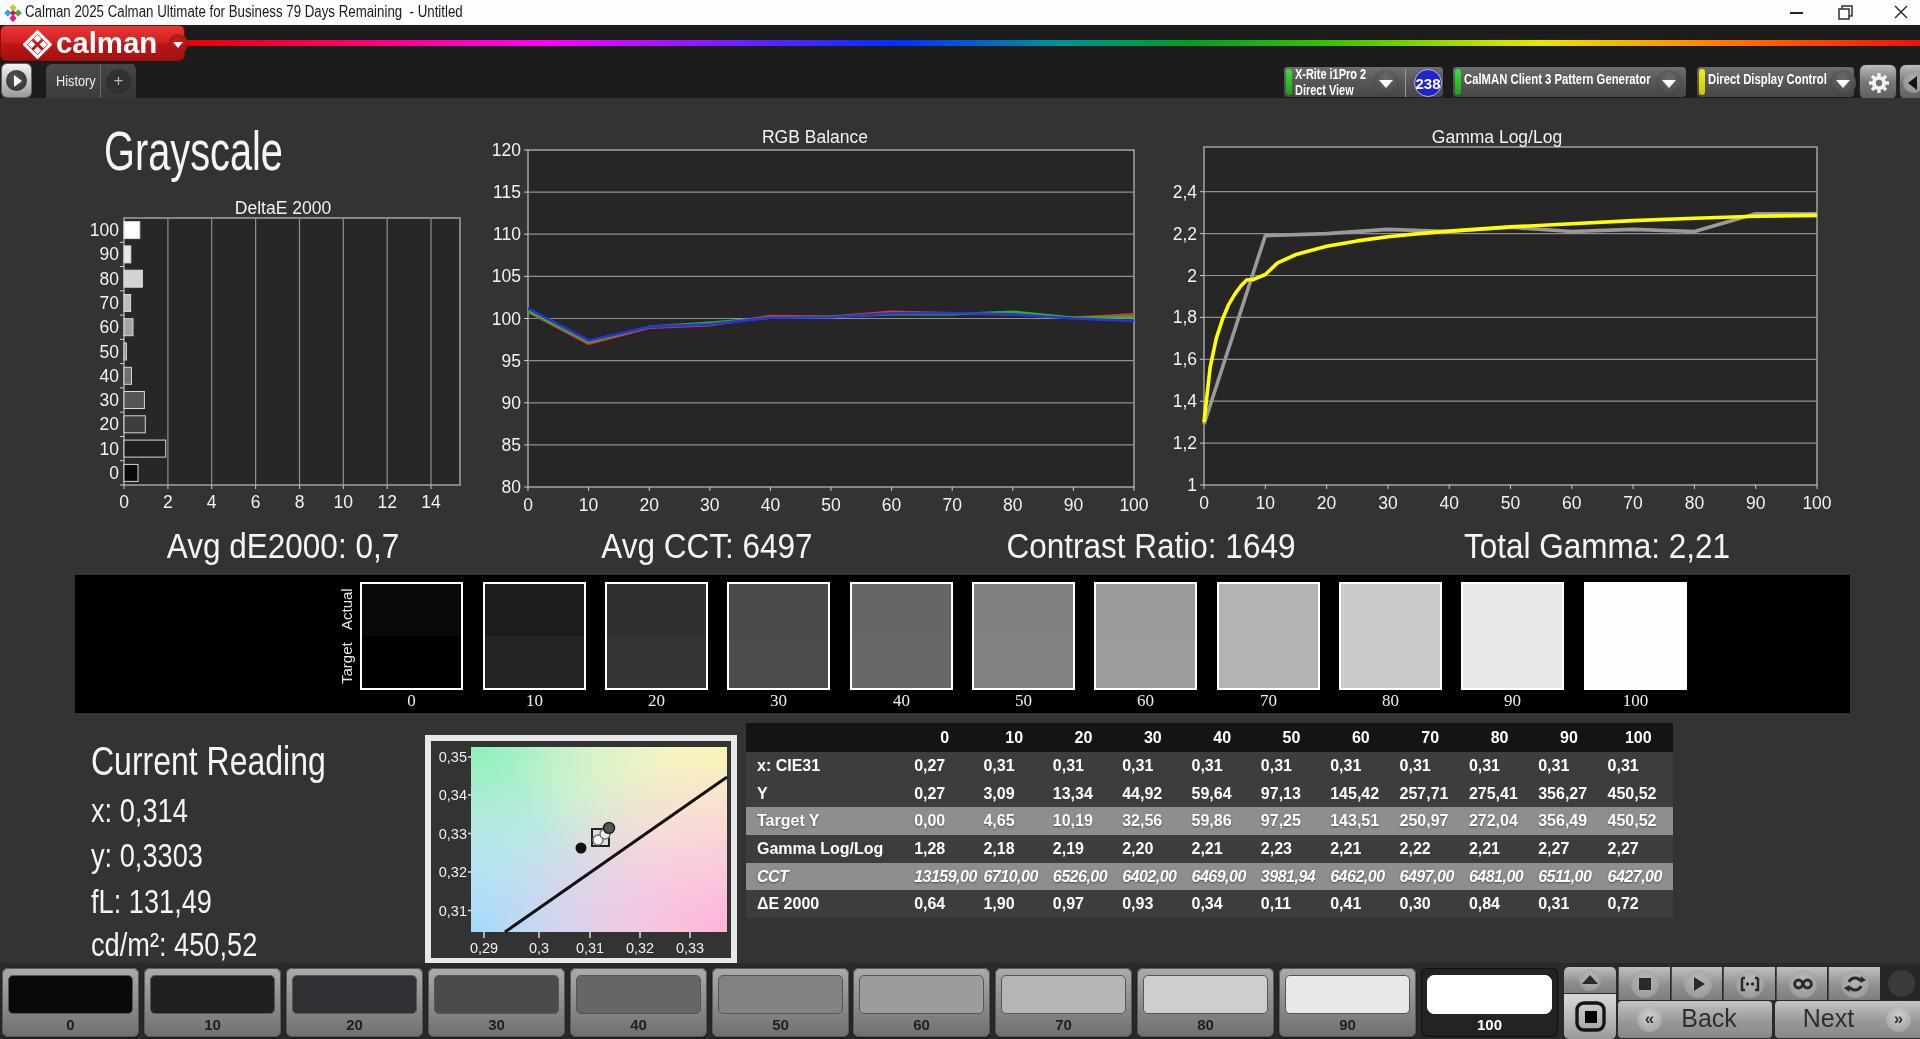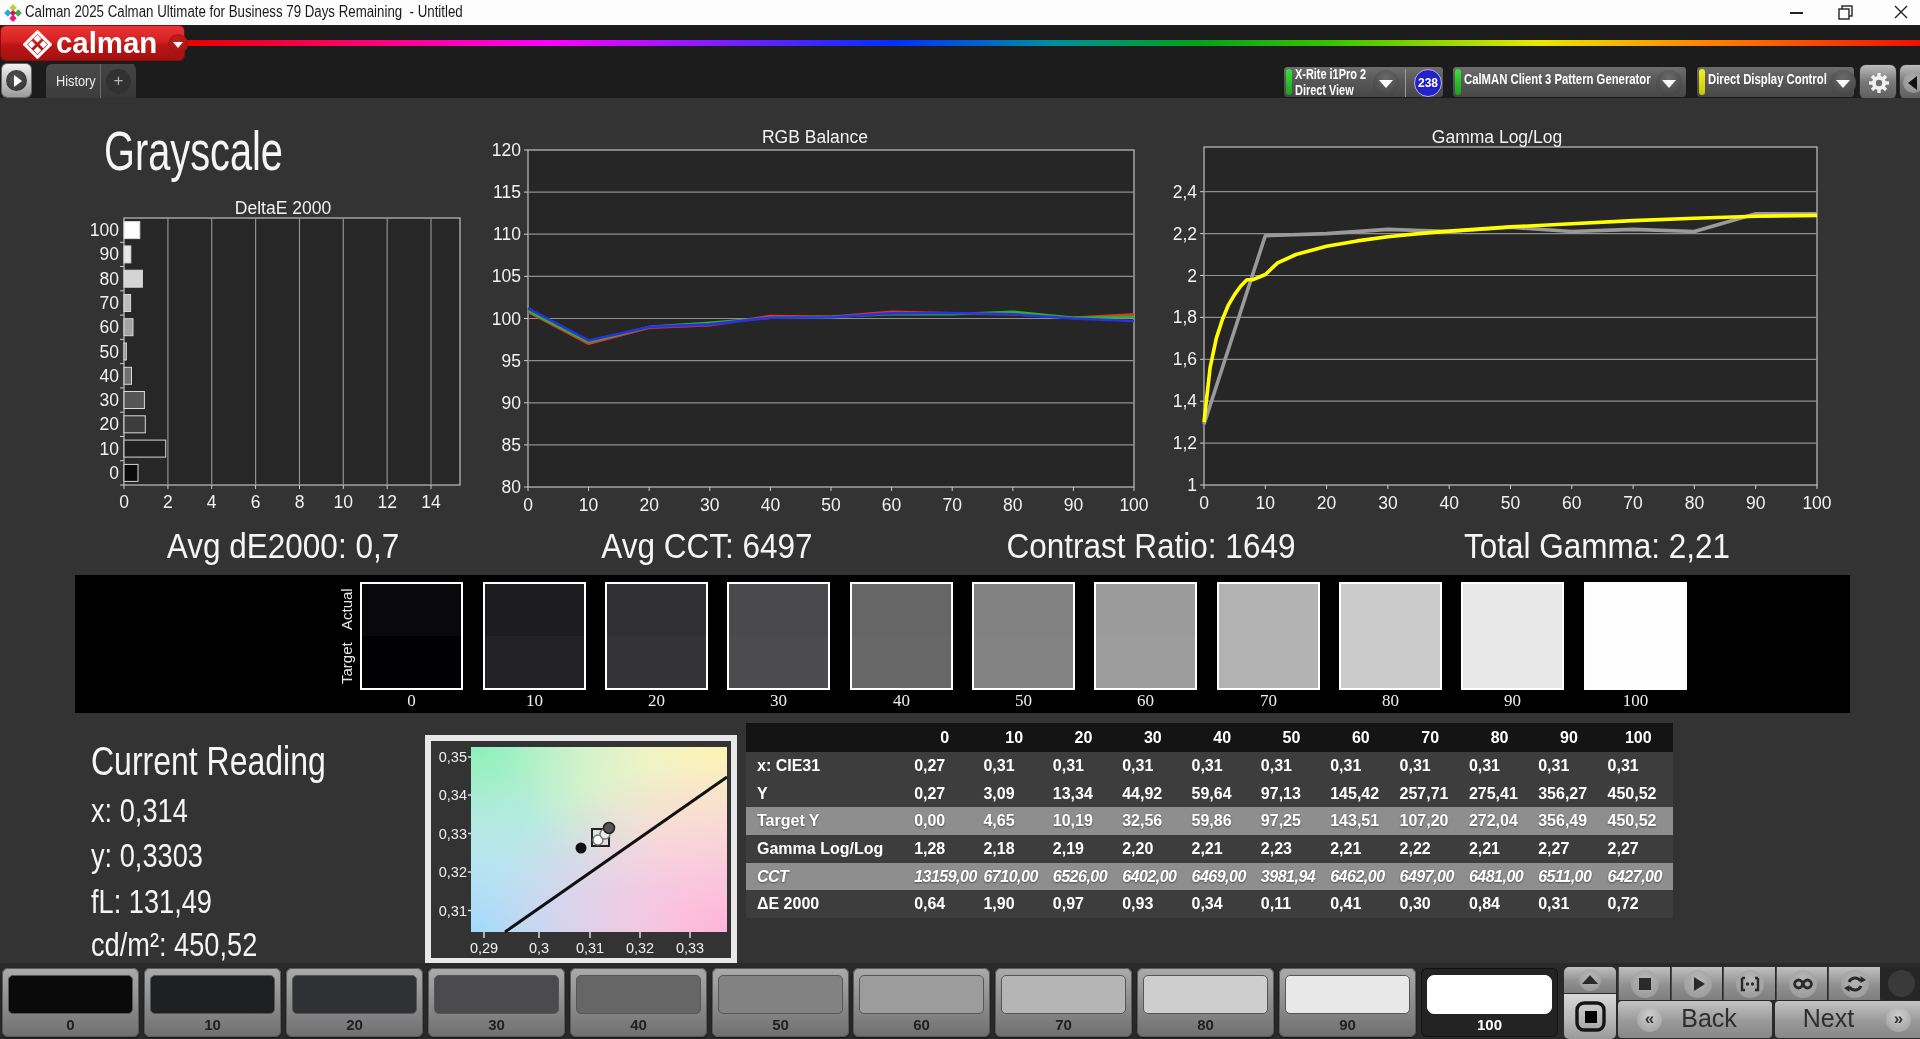--- a/index.html
+++ b/index.html
@@ -111,21 +111,21 @@
 <div id="tab1"><span style="display:inline-block;transform:scaleX(0.88);transform-origin:left;">History 1</span></div>
 <div id="tab2">
       <div class="c">+</div>
     </div>
 </div>
 <div class="ddw" style="left:1283px;width:161px;">
 <div class="stripe" style="background:linear-gradient(#3ae03a,#1da01d)"></div>
 <div class="t" style="left:11px;top:0px;font-size:14px;line-height:15.5px;">X-Rite i1Pro 2<br>Direct View</div>
 <div class="arr" style="left:89px;"></div>
 <div style="position:absolute;left:121px;top:2px;width:1px;height:28px;background:#9a9a9a"></div>
-<div style="position:absolute;left:130px;top:2px;width:28px;height:28px;border-radius:50%;background:#2222cc;border:1.5px solid #b8b8cc;font-size:12px;text-align:center;line-height:27px;">238</div>
+<div style="position:absolute;left:130px;top:2px;width:28px;height:28px;border-radius:50%;background:#2222cc;border:1.5px solid #b8b8cc;font-size:15px;text-align:center;line-height:27px;">238</div>
 </div>
 <div class="ddw" style="left:1452px;width:235px;">
 <div class="stripe" style="background:linear-gradient(#3ae03a,#1da01d)"></div>
 <div class="t" style="left:11px;top:4px;font-size:14.5px;">CalMAN Client 3 Pattern Generator</div>
 <div class="arr" style="left:203px;"></div>
 </div>
 <div class="ddw" style="left:1696px;width:159px;">
 <div class="stripe" style="background:linear-gradient(#f0f020,#c8c800)"></div>
 <div class="t" style="left:11px;top:4px;font-size:14.5px;">Direct Display Control</div>
 <div class="arr" style="left:133px;"></div>
@@ -486,21 +486,21 @@
       </tr>
 <tr class="l">
         <td class="rl">Target Y</td>
         <td>0,00</td>
         <td>4,65</td>
         <td>10,19</td>
         <td>32,56</td>
         <td>59,86</td>
         <td>97,25</td>
         <td>143,51</td>
-        <td>107,20</td>
+        <td>250,97</td>
         <td>272,04</td>
         <td>356,49</td>
         <td>450,52</td>
       </tr>
 <tr class="d">
         <td class="rl">Gamma Log/Log</td>
         <td>1,28</td>
         <td>2,18</td>
         <td>2,19</td>
         <td>2,20</td>

